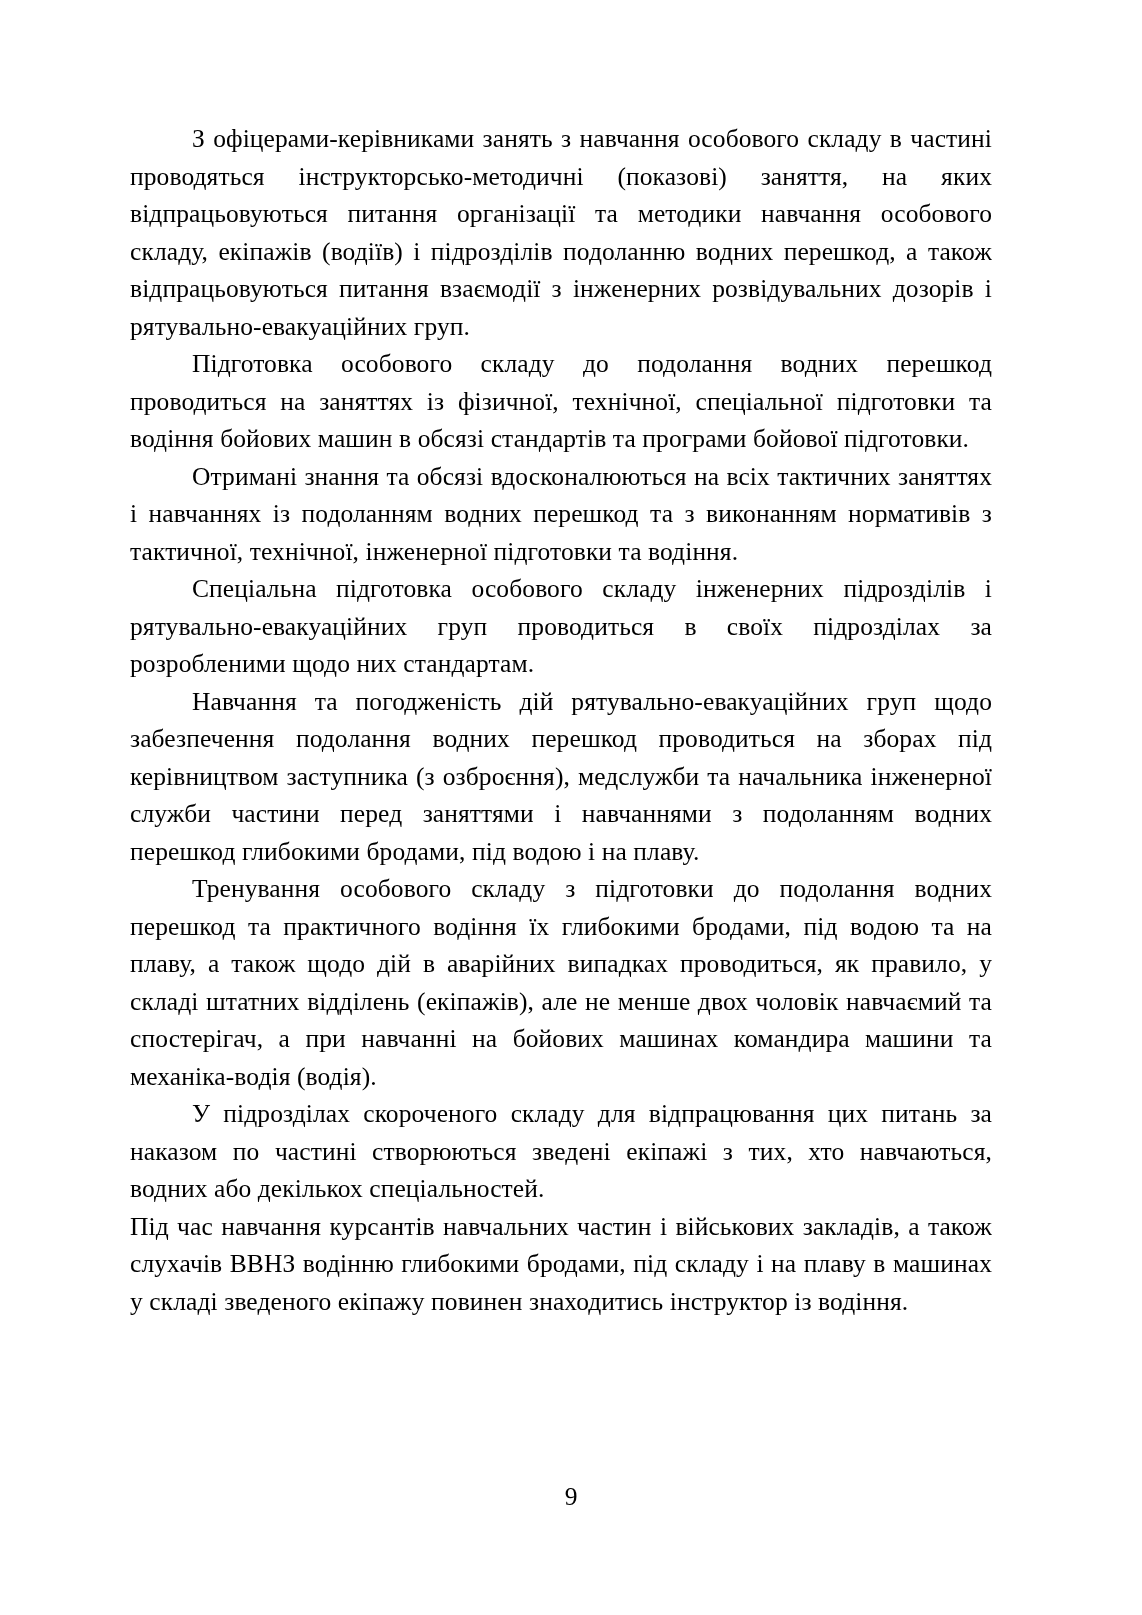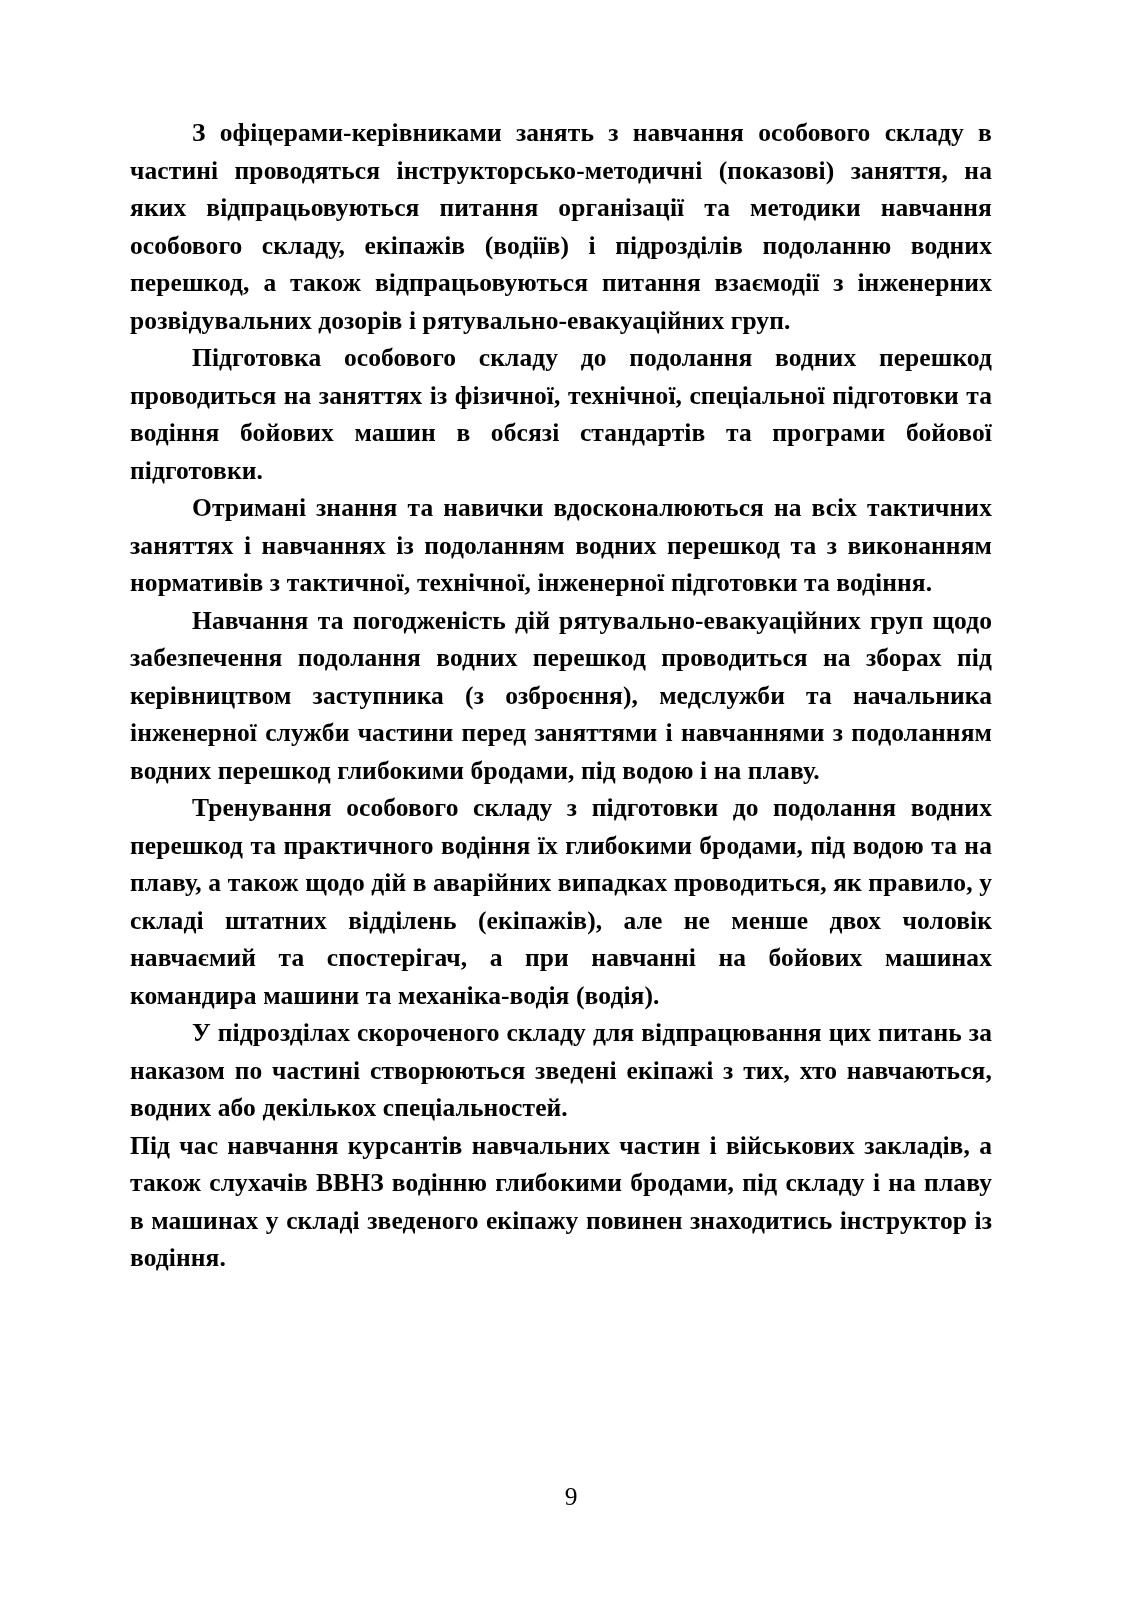--- a/index.html
+++ b/index.html
@@ -19,23 +19,22 @@
   .page {
     position: relative;
     width: 1142px;
     height: 1615px;
     background: #ffffff;
     box-sizing: border-box;
   }
   .text-body {
     position: absolute;
     left: 130px;
-    top: 114px;
+    top: 120px;
     width: 862px;
-    font-weight: bold;
   }
   p.para {
     margin: 0;
     padding: 0;
     font-size: 25.5px;
     line-height: 37.5px;
     text-align: justify;
     text-justify: inter-word;
     text-indent: 62px;
     letter-spacing: 0.1px;
@@ -64,22 +63,23 @@
 <body>
 
 <div class="page">
 
   <div class="text-body">
 
     <p class="para">З офіцерами-керівниками занять з навчання особового складу в частині проводяться інструкторсько-методичні (показові) заняття, на яких відпрацьовуються питання організації та методики навчання особового складу, екіпажів (водіїв) і підрозділів подоланню водних перешкод, а також відпрацьовуються питання взаємодії з інженерних розвідувальних дозорів і рятувально-евакуаційних груп.</p>
 
     <p class="para">Підготовка особового складу до подолання водних перешкод проводиться на заняттях із фізичної, технічної, спеціальної підготовки та водіння бойових машин в обсязі стандартів та програми бойової підготовки.</p>
 
-    <p class="para">Отримані знання та навички вдосконалюються на всіх тактичних заняттях і навчаннях із подоланням водних перешкод та з виконанням нормативів з тактичної, технічної, інженерної підготовки та водіння.</p>
+    <p class="para">Отримані знання та обсязі вдосконалюються на всіх тактичних заняттях і навчаннях із подоланням водних перешкод та з виконанням нормативів з тактичної, технічної, інженерної підготовки та водіння.</p>
 
+    <p class="para">Спеціальна підготовка особового складу інженерних підрозділів і рятувально-евакуаційних груп проводиться в своїх підрозділах за розробленими щодо них стандартам.</p>
 
     <p class="para">Навчання та погодженість дій рятувально-евакуаційних груп щодо забезпечення подолання водних перешкод проводиться на зборах під керівництвом заступника (з озброєння), медслужби та начальника інженерної служби частини перед заняттями і навчаннями з подоланням водних перешкод глибокими бродами, під водою і на плаву.</p>
 
     <p class="para">Тренування особового складу з підготовки до подолання водних перешкод та практичного водіння їх глибокими бродами, під водою та на плаву, а також щодо дій в аварійних випадках проводиться, як правило, у складі штатних відділень (екіпажів), але не менше двох чоловік навчаємий та спостерігач, а при навчанні на бойових машинах командира машини та механіка-водія (водія).</p>
 
     <p class="para">У підрозділах скороченого складу для відпрацювання цих питань за наказом по частині створюються зведені екіпажі з тих, хто навчаються, водних або декількох спеціальностей.</p>
 
     <p class="para no-indent">Під час навчання курсантів навчальних частин і військових закладів, а також слухачів ВВНЗ водінню глибокими бродами, під складу і на плаву в машинах у складі зведеного екіпажу повинен знаходитись інструктор із водіння.</p>
 
 

